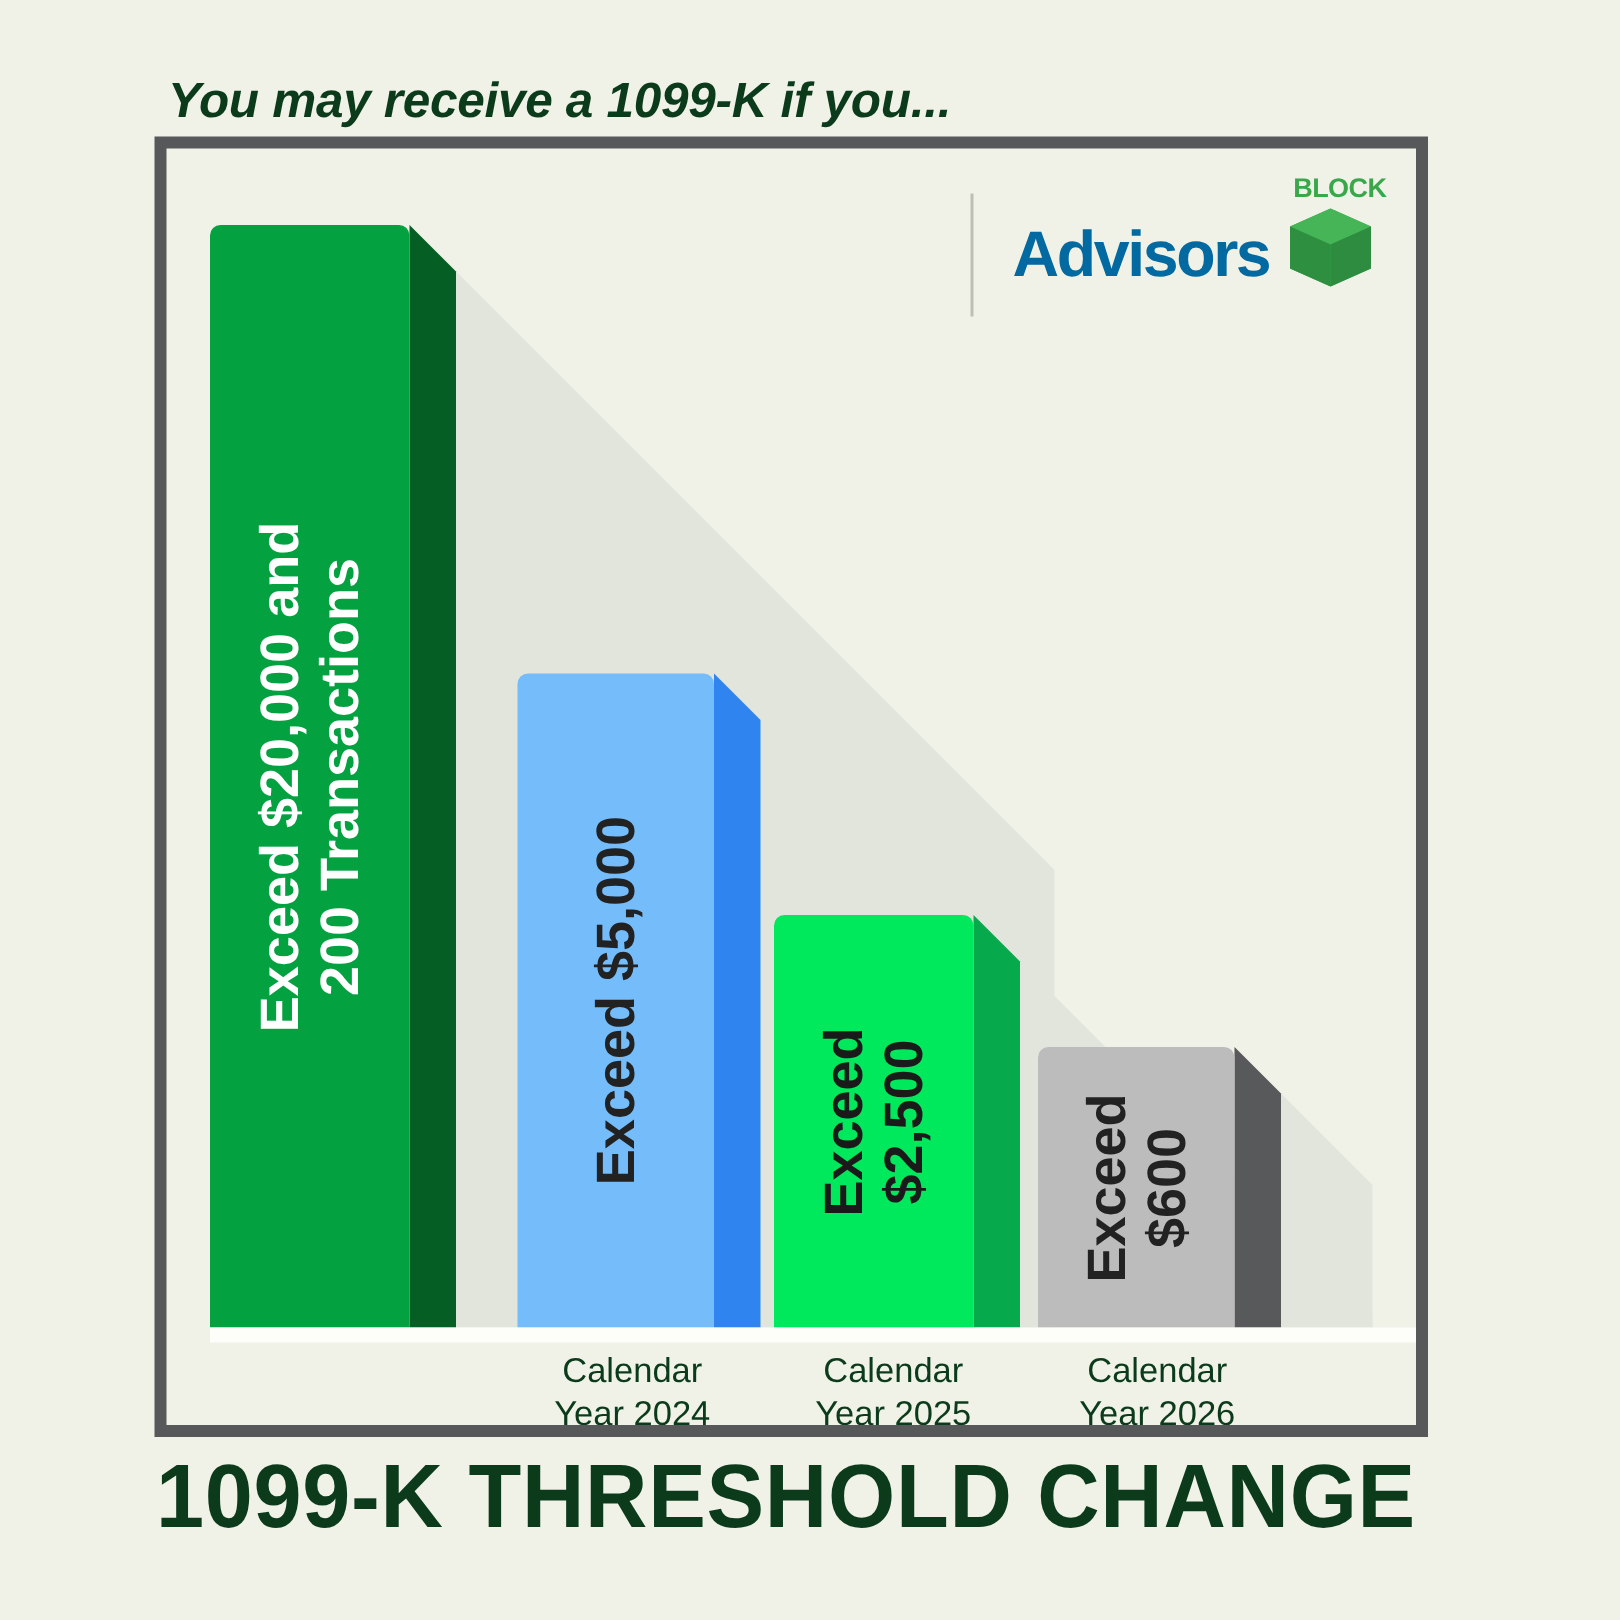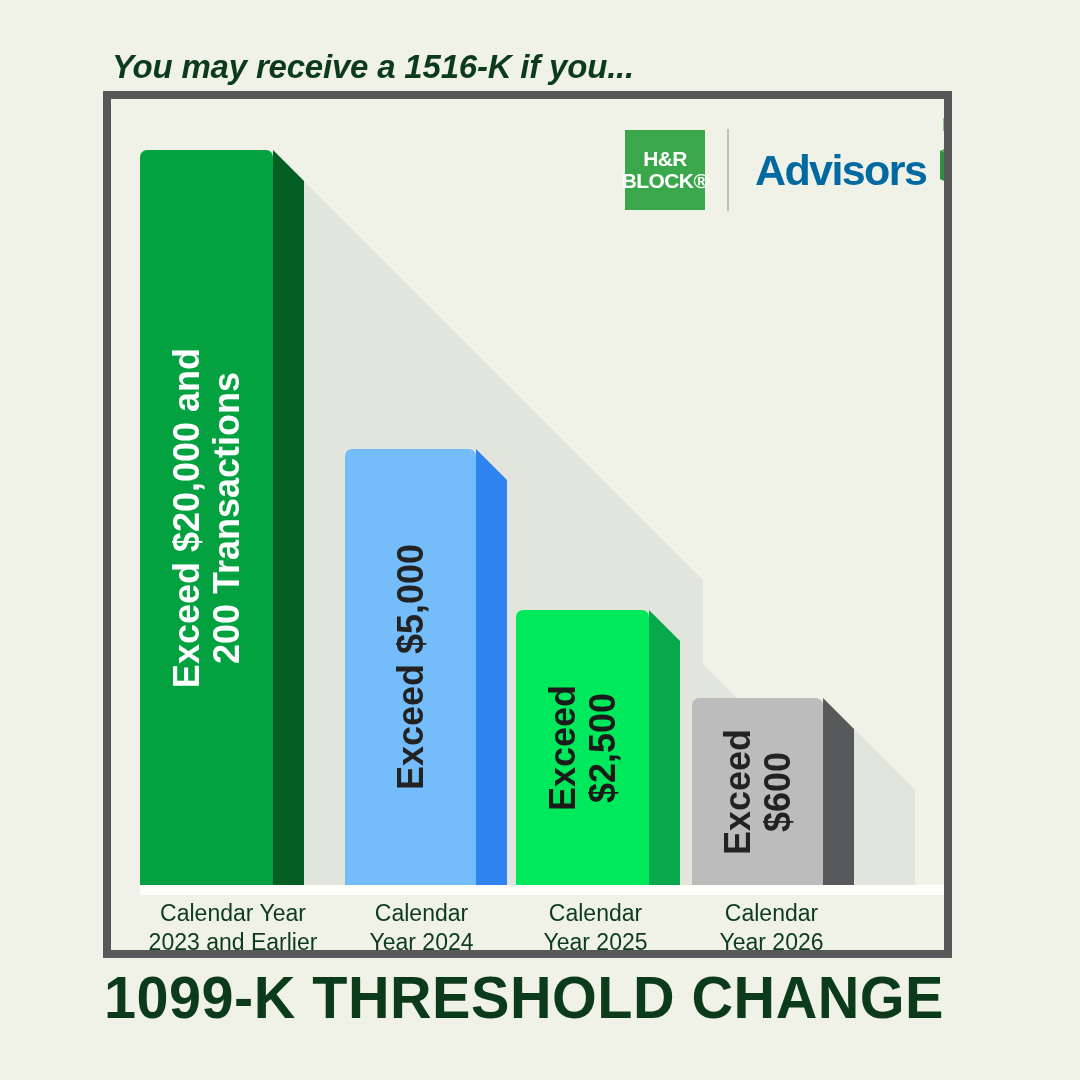--- a/index.html
+++ b/index.html
@@ -156,21 +156,21 @@
     color: #0c3b1c;
     letter-spacing: 0.5px;
     transform: scaleX(0.96);
     transform-origin: center left;
     white-space: nowrap;
   }
 </style>
 </head>
 <body>
 
-<div class="headline">You may receive a 1516-K if you...</div>
+<div class="headline">You may receive a 1099-K if you...</div>
 
 <div class="panel">
   <div class="plot">
 
     <svg width="833" height="851" style="position:absolute;left:0;top:0;">
 
       <polygon points="162,51 193,82 193,786 162,786" fill="#e1e5dc"></polygon>
       <polygon points="193,82 592,481 592,786 193,786" fill="#e1e5dc"></polygon>
 
       <polygon points="365,350 396,381 396,786 365,786" fill="#e1e5dc"></polygon>
@@ -209,35 +209,29 @@
 
     <div class="bar-face" style="left:581px;top:599px;width:131px;height:187px;background:#bcbcbc;">
       <div class="bar-label" style="left:50%;top:50%;transform:translate(-50%,-50%) rotate(-90deg);
                   width:176px;color:#222222;font-size:36px;">Exceed
 $600</div>
     </div>
 
     <div class="axis-line"></div>
 
     <div class="axis-labels">
-      <div class="axis-label" style="left:22px;width:200px;">Calendar Year
-2023 and Earlier</div>
       <div class="axis-label" style="left:218px;width:185px;">Calendar
 Year 2024</div>
       <div class="axis-label" style="left:392px;width:185px;">Calendar
 Year 2025</div>
       <div class="axis-label" style="left:568px;width:185px;">Calendar
 Year 2026</div>
     </div>
 
     <div class="logo-lockup">
-      <div class="hrblock-mark">
-        <span>H&amp;R</span>
-        <span>BLOCK®</span>
-      </div>
       <div class="logo-divider"></div>
       <div class="advisors">
         <div class="advisors-text">Advisors</div>
         <div class="advisors-block">BLOCK</div>
         <svg class="cube" width="62" height="56" viewBox="0 0 62 56">
           <polygon points="31,2 58,14 58,42 31,54 4,42 4,14" fill="#3aa84a"></polygon>
           <polygon points="31,2 58,14 31,26 4,14" fill="#46b558"></polygon>
           <polygon points="31,26 58,14 58,42 31,54" fill="#2d8c3f"></polygon>
           <polygon points="31,26 31,54 4,42 4,14" fill="#2f8f41"></polygon>
         </svg>

